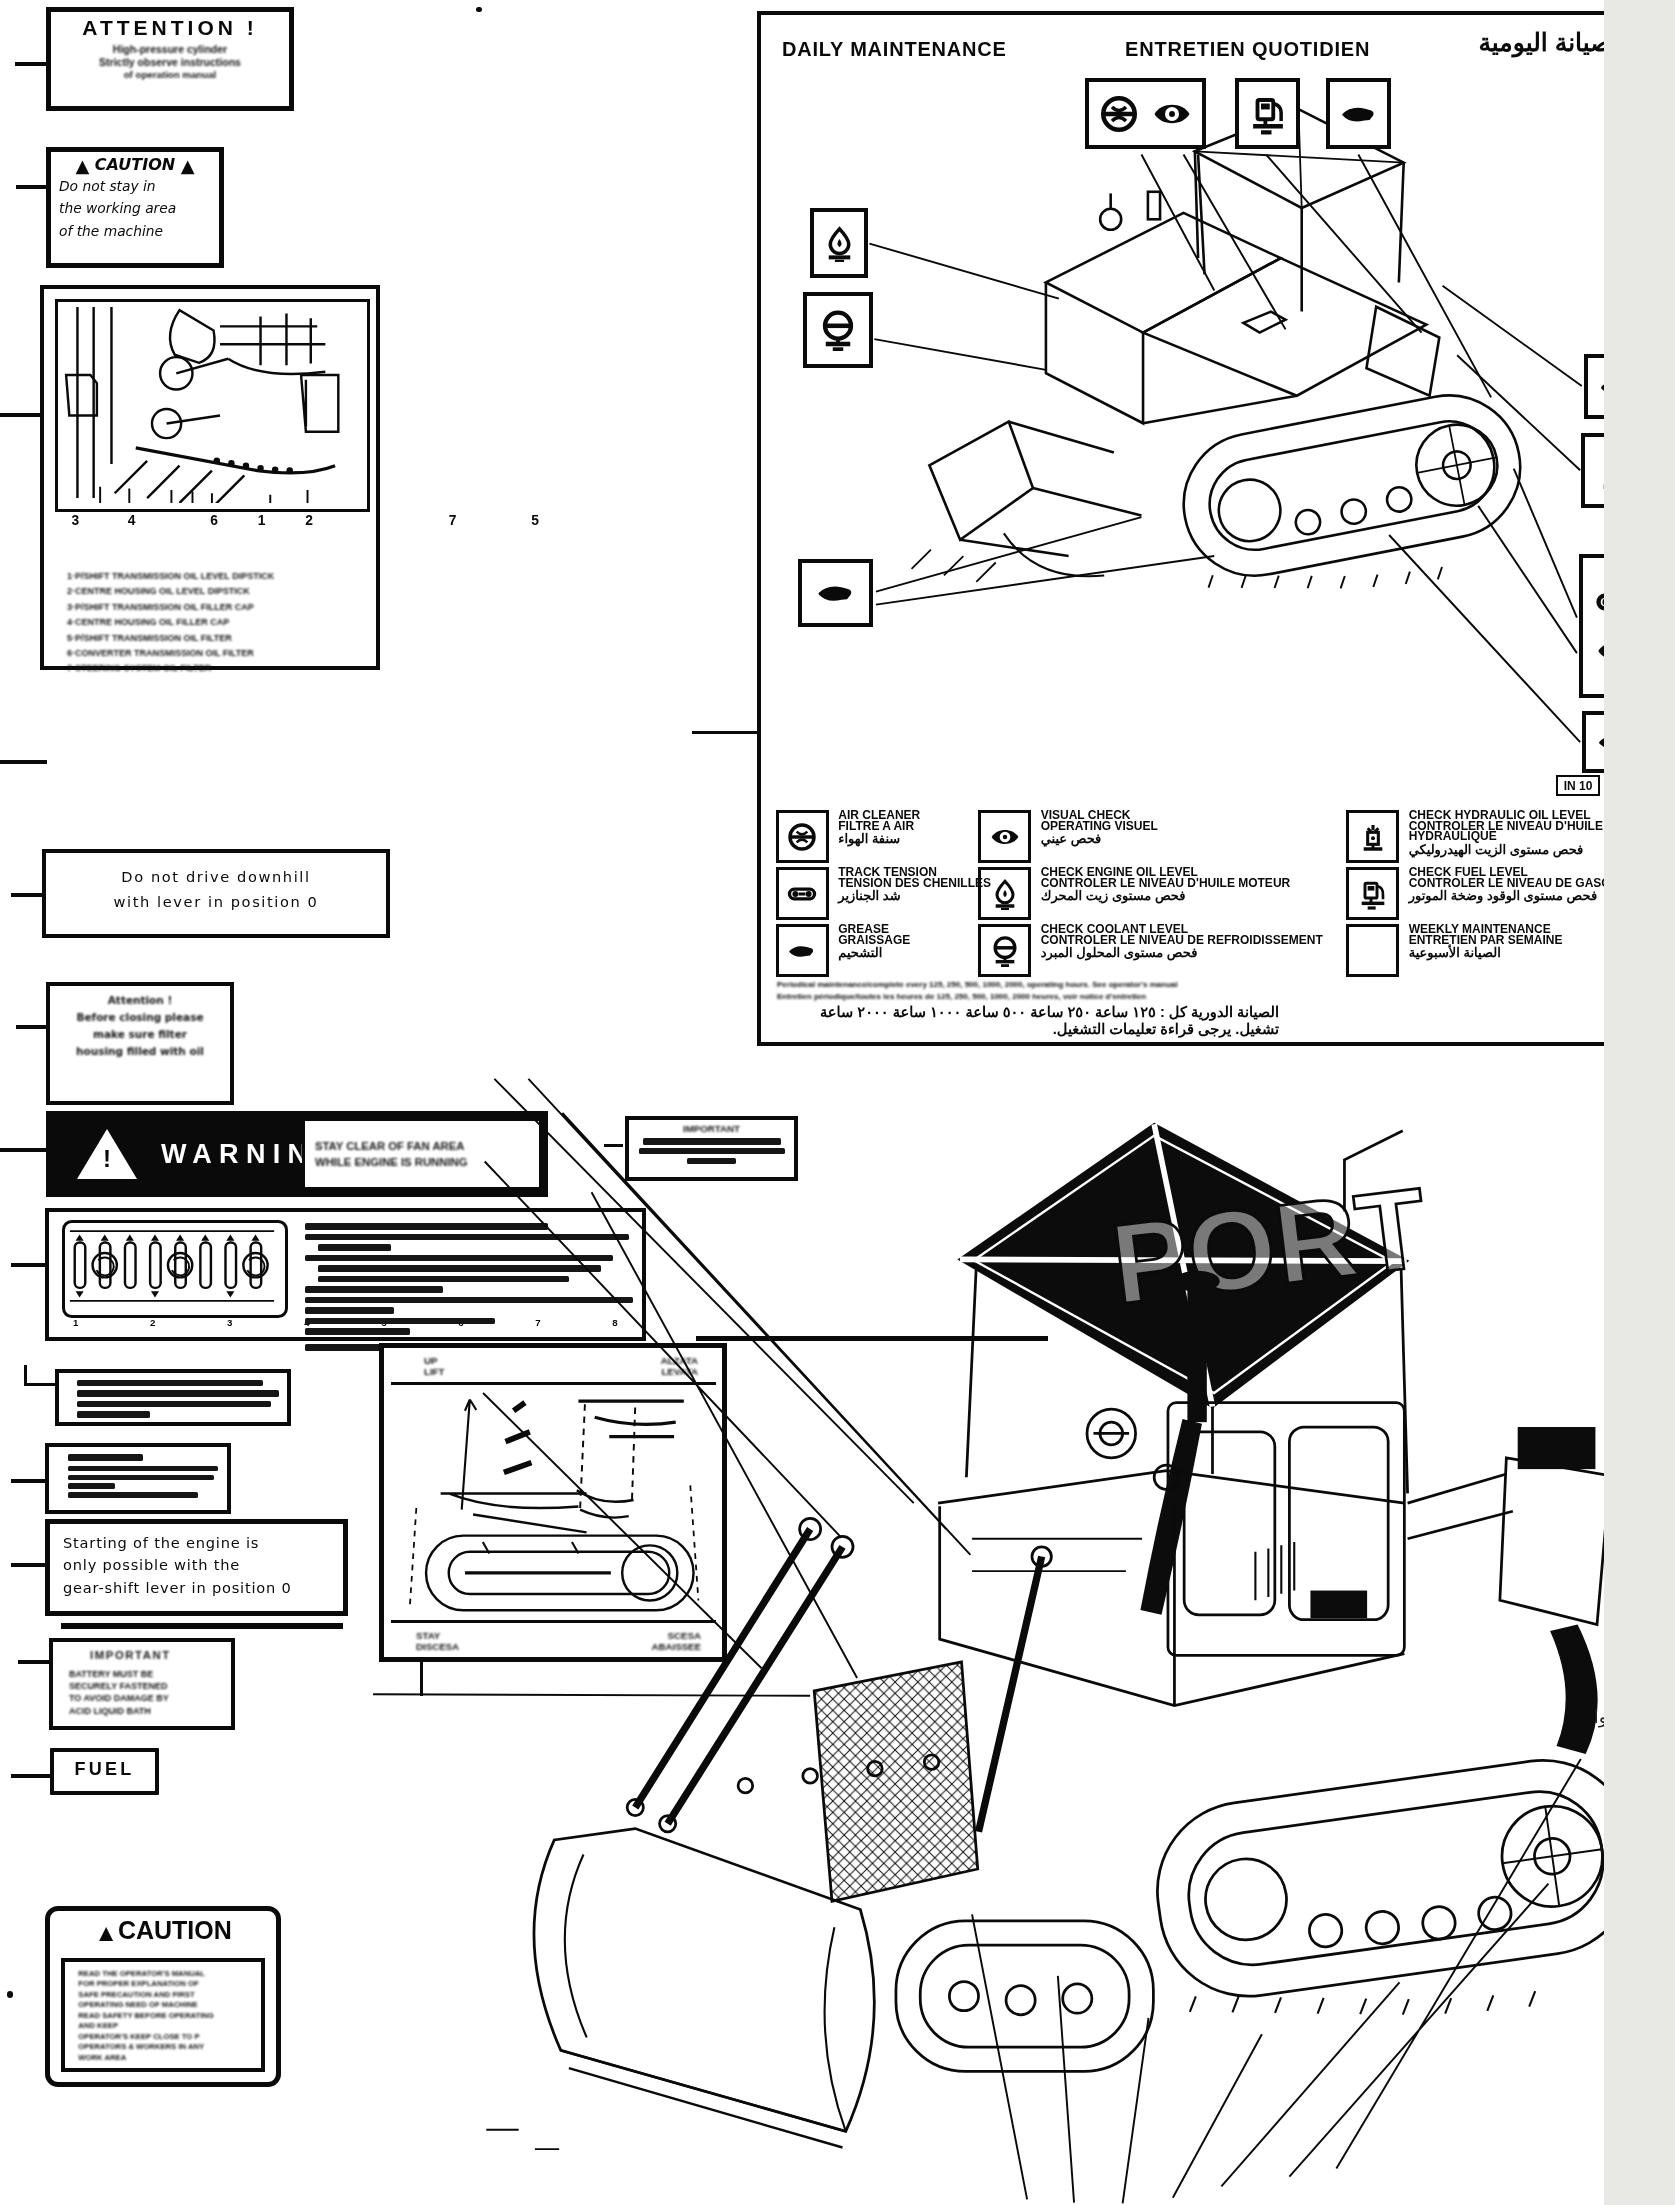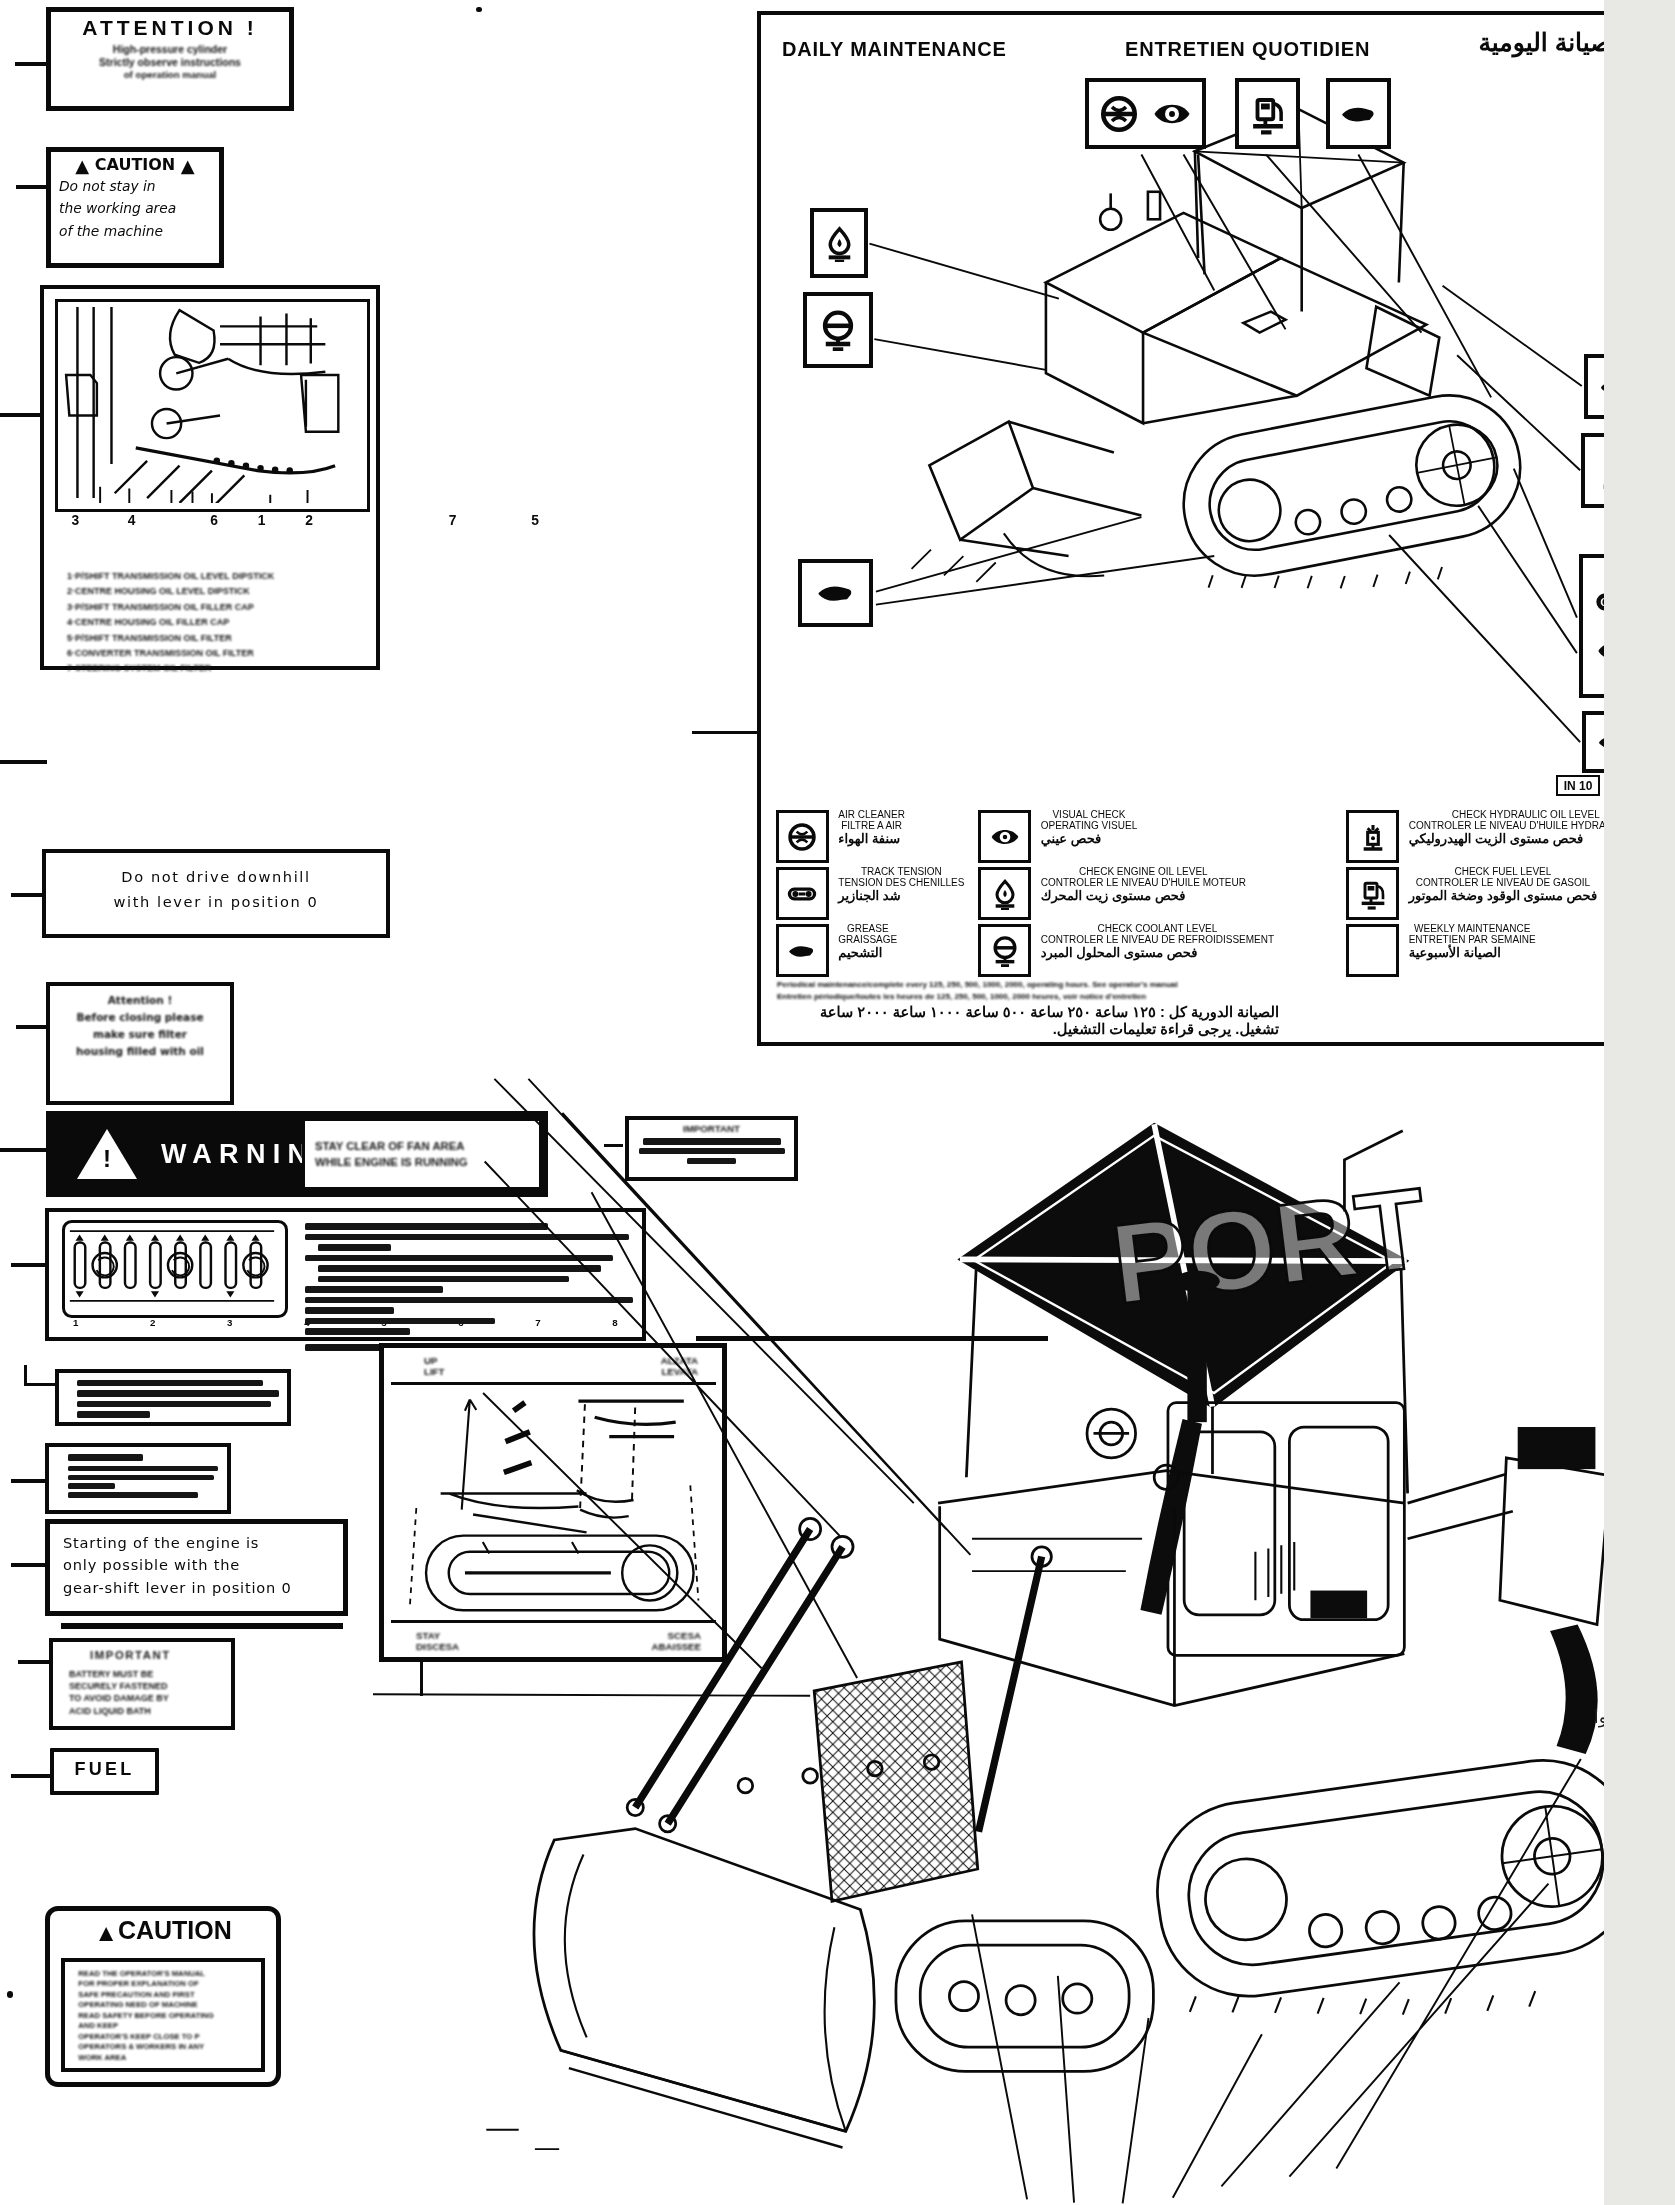--- a/index.html
+++ b/index.html
@@ -13,21 +13,21 @@
   .smudge{height:6.5px;background:#161616;border-radius:1.6px;filter:blur(0.5px);}
   .garble{filter:blur(0.9px);color:#151515;}
   .soft{filter:blur(0.4px);}
   .hand{font-family:"DejaVu Sans",sans-serif;}
   .pre{white-space:pre;}
   svg{display:block;}
   .icobox{position:absolute;border:4px solid #0a0a0a;background:#fff;display:flex;
           flex-direction:column;align-items:center;justify-content:center;gap:8px;box-sizing:border-box;}
   .legend-item{position:absolute;display:flex;gap:9.7px;}
   .legend-ic{width:47px;height:47px;border:3.2px solid #0a0a0a;display:flex;align-items:center;justify-content:center;flex:none;}
-  .legend-txt{font-size:10px;font-weight:normal;line-height:10.5px;filter:blur(0.6px);text-align:center;}
+  .legend-txt{font-size:12px;font-weight:bold;line-height:10.5px;filter:blur(0.6px);}
   .legend-ar{font-size:13px;font-weight:bold;filter:blur(0.4px);direction:rtl;text-align:left;}
   .tri{display:inline-grid;place-items:center;width:60px;height:50px;background:#fff;color:#0a0a0a;
        clip-path:polygon(50% 0,100% 100%,0 100%);font-weight:bold;font-size:24px;padding-top:9.7px;box-sizing:border-box;}
   .tri-s{color:#0a0a0a;font-size:18px;vertical-align:-1.6px;}
 </style>
 </head>
 <body>
 
 <div class="page">
 
@@ -87,21 +87,21 @@
 <div class="conn" style="left:14.6px;top:62px;width:32px"></div>
 <div class="lbl" style="left:46px;top:6.5px;width:248px;height:104px;border-width:5.7px">
   <div class="ctr b soft" style="font-size:21px;letter-spacing:4px;margin-top:4.9px">ATTENTION !</div>
   <div class="ctr b garble" style="font-size:10.5px;margin-top:2.4px">High-pressure cylinder</div>
   <div class="ctr b garble" style="font-size:10.5px;margin-top:1.6px">Strictly observe instructions</div>
   <div class="ctr b garble" style="font-size:9.7px;margin-top:0.8px">of operation manual</div>
 </div>
 
 <div class="conn" style="left:16px;top:185px;width:31px"></div>
 <div class="lbl hand" style="left:46px;top:147px;width:178px;height:121px;border-width:5.7px">
-  <div class="ctr b soft" style="font-size:16px;margin-top:3.2px"><span class="tri-s">▲</span> <span>CAUTION</span> <span class="tri-s">▲</span></div>
+  <div class="ctr b soft" style="font-size:16px;font-style:italic;margin-top:3.2px"><span class="tri-s">▲</span> <span>CAUTION</span> <span class="tri-s">▲</span></div>
   <div class="soft" style="font-size:13.8px;font-style:italic;margin:1.6px 0 0 8px">Do not stay in</div>
   <div class="soft" style="font-size:13.8px;font-style:italic;margin:6.5px 0 0 8px">the working area</div>
   <div class="soft" style="font-size:13.8px;font-style:italic;margin:6.5px 0 0 8px">of the machine</div>
 </div>
 
 <div class="conn" style="left:0;top:413px;width:42px"></div>
 <div class="lbl" style="left:40px;top:285px;width:340px;height:385px;border-width:4px">
   <div style="position:absolute;left:11.3px;top:9.7px;width:309px;height:207px;border:3.2px solid #0a0a0a">
     <svg width="303" height="201" viewBox="0 0 374 248">
       <g stroke="#0a0a0a" fill="none" stroke-width="3">

